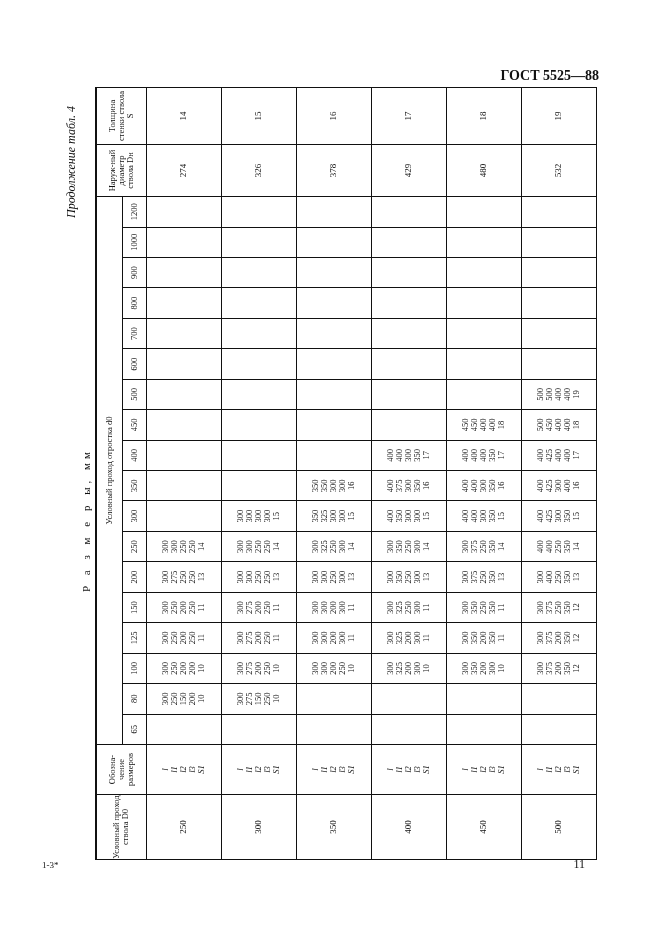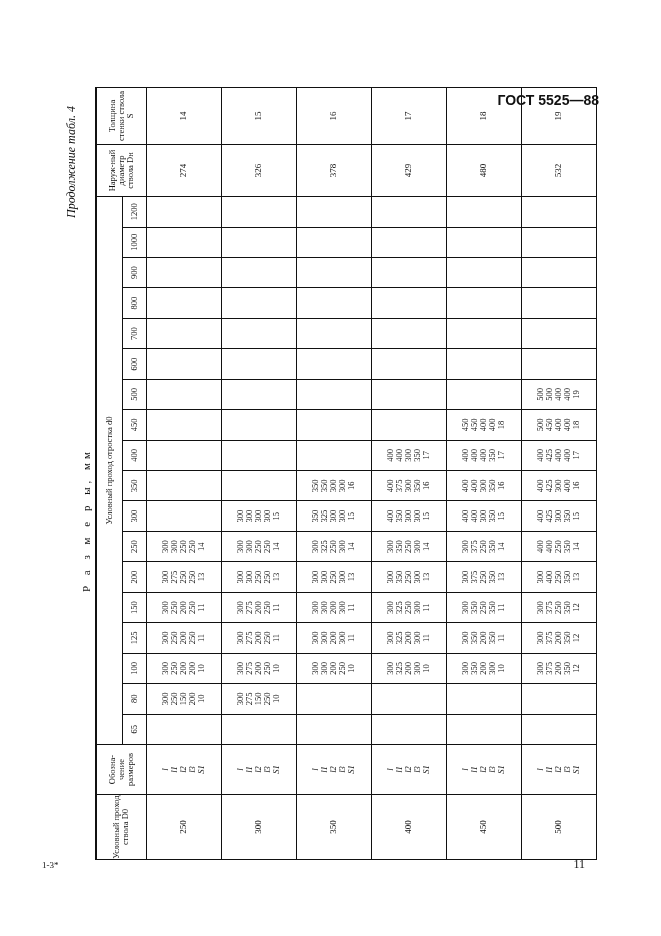--- a/index.html
+++ b/index.html
@@ -1,19 +1,19 @@
 <!DOCTYPE html>
 <html><head>
 <meta charset="utf-8">
 <style>
   html, body { margin:0; padding:0; background:#ffffff; }
   body { width:661px; height:936px; position:relative; overflow:hidden;
          font-family:"Liberation Serif", "DejaVu Serif", serif; color:#111; }
   .gost { position:absolute; top:68px; right:62px; font-weight:bold; font-size:14px;
-          font-family:Liberation Sans, sans-serif;margin-top:24px; }
+          font-family:Liberation Serif, serif; }
   .footer-left { position:absolute; left:42px; top:860px; font-size:9px; }
   .footer-right { position:absolute; right:76px; top:857px; font-size:12px; }
   .cont-label { position:absolute; left:64px; top:88px; width:18px; height:130px; }
   .cont-label span { position:absolute; left:0; top:0; transform-origin:0 0;
           transform:translate(0,130px) rotate(-90deg); white-space:nowrap;
           font-style:italic; font-size:12px; width:130px; }
   .dims-label { position:absolute; left:80px; top:420px; width:16px; height:200px; }
   .dims-label span { position:absolute; left:0; top:0; transform-origin:0 0;
           transform:translate(0,200px) rotate(-90deg); white-space:nowrap;
           font-size:11px; letter-spacing:4px; width:200px; text-align:center; }

